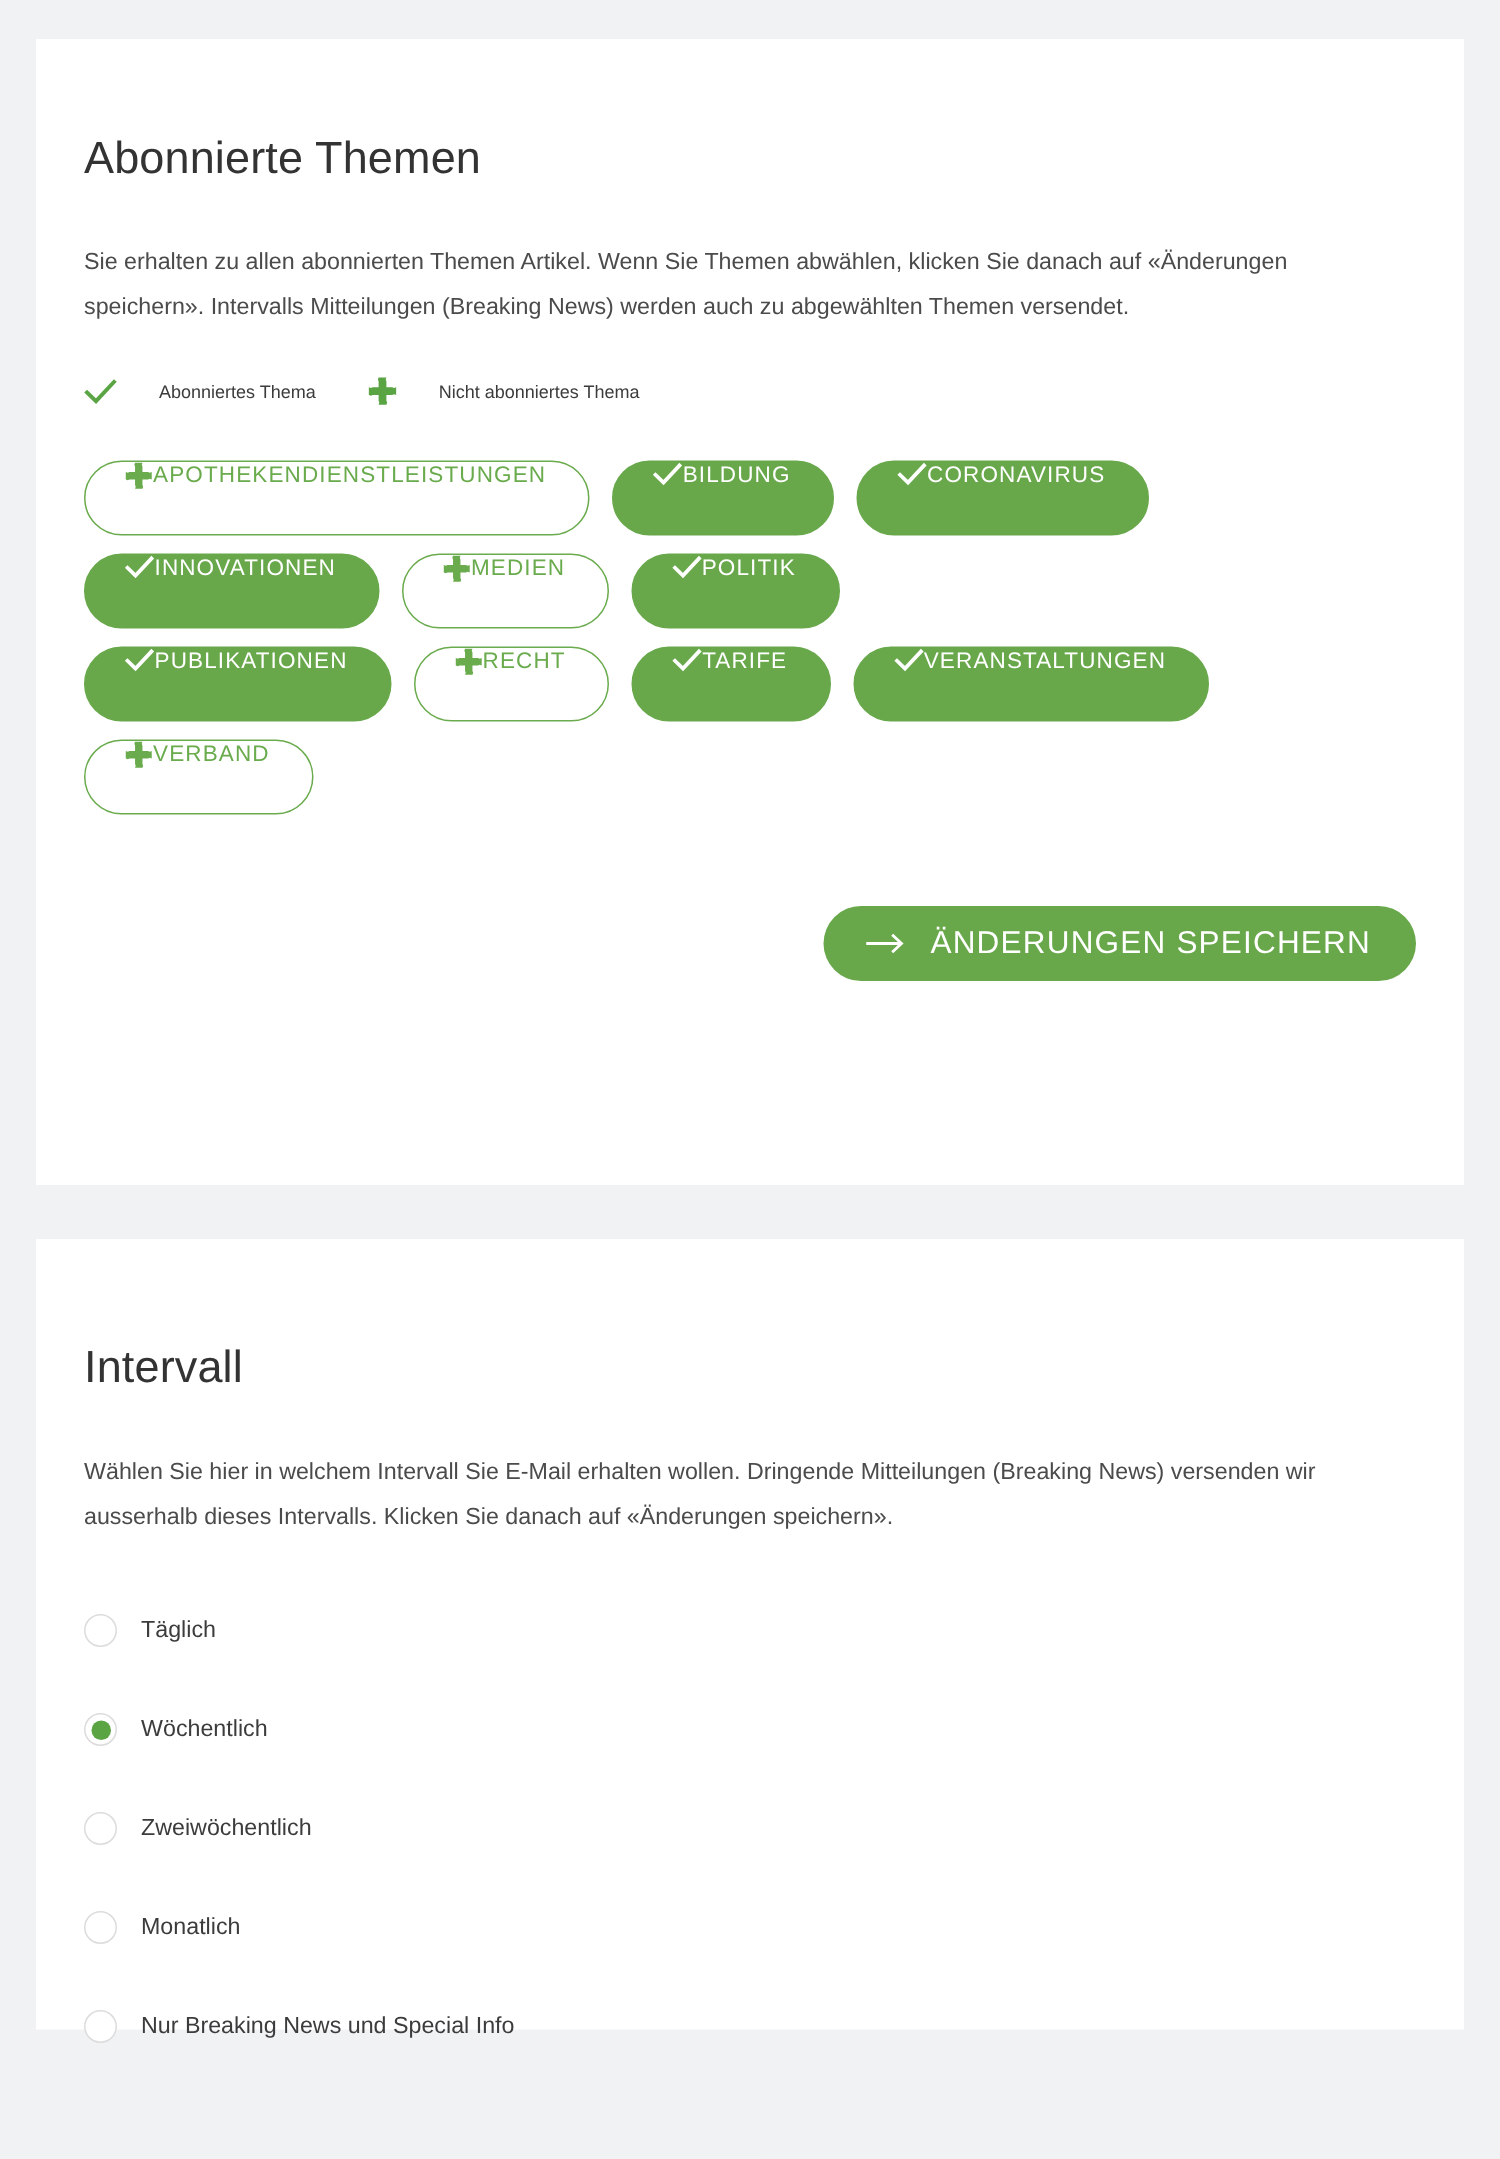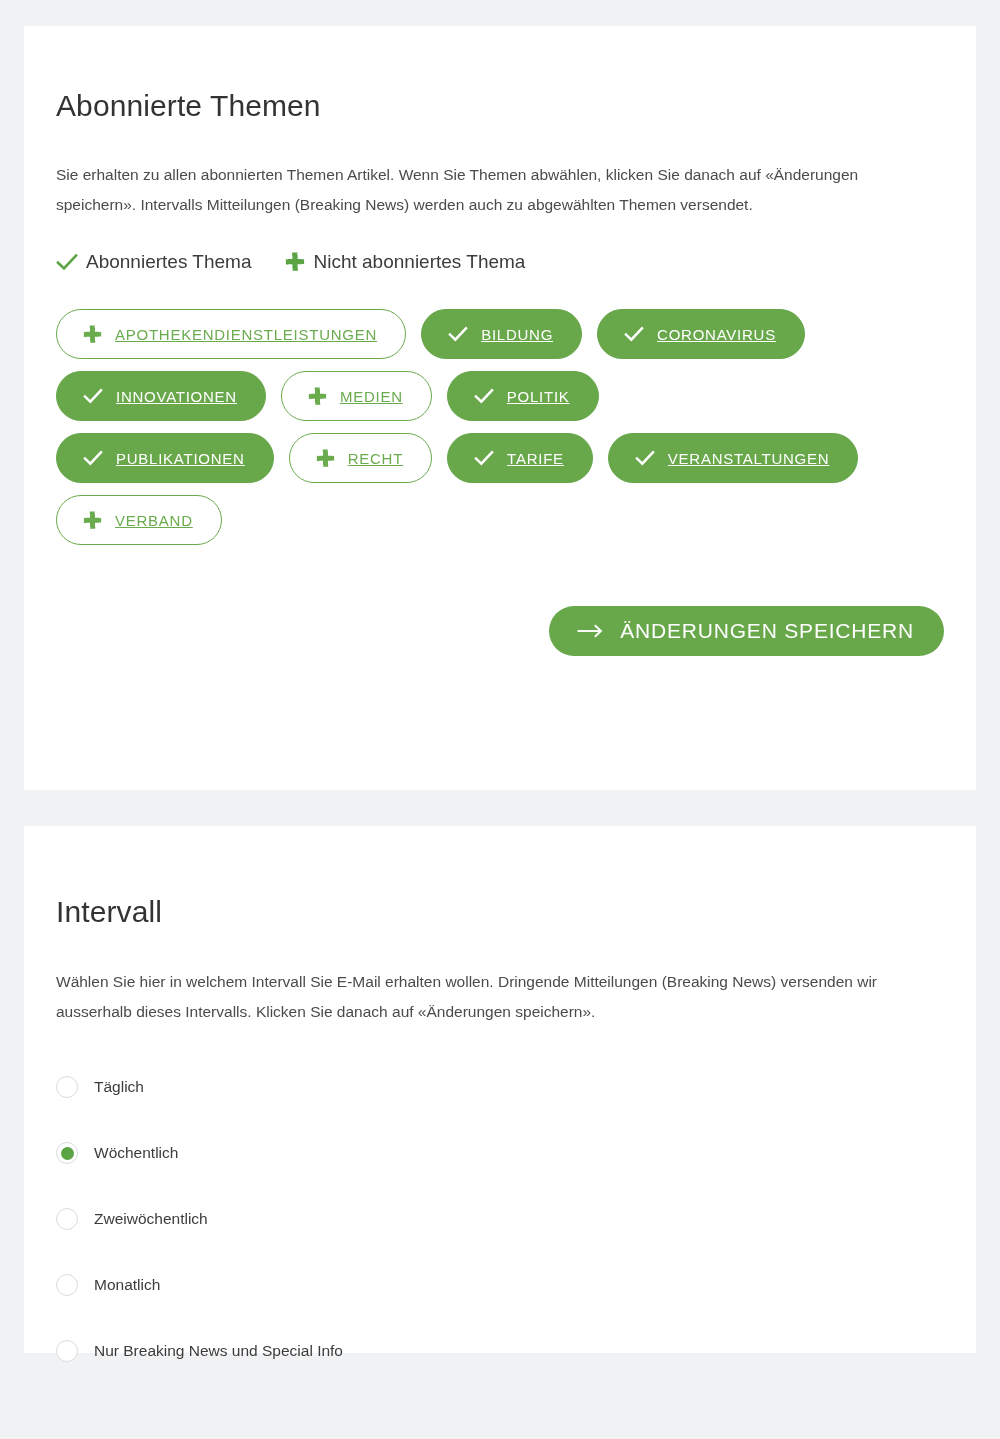--- a/index.html
+++ b/index.html
@@ -50,49 +50,47 @@
 
   
   .legend {
     display: flex;
     align-items: center;
     gap: 34px;
   }
   .legend-item {
     display: flex;
     align-items: center;
-    gap: 8px;
-    font-size: 19px;
+    gap: 28px;
+    font-size: 12px;
     color: #3c3c3c;
     text-align: center;
   }
 
   
   .ico { display: inline-flex; align-items: center; justify-content: center; flex: none; }
   .ico svg { display: block; }
 
   
   .chip-rows { display: flex; flex-direction: column; gap: 12px; }
   .chip-row { display: flex; align-items: center; gap: 15px; }
 
   .chip {
     display: inline-flex;
-    align-items: center;
-    gap: 13px;
+    align-items: flex-start;
     height: 50px;
     padding: 0 28px 0 26px;
     border-radius: 26px;
     font-size: 15px;
     font-weight: 400;
     letter-spacing: 0.75px;
     text-transform: uppercase;
     white-space: nowrap;
     cursor: pointer;
     user-select: none;
-    text-decoration: underline;
   }
   .chip.on {
     background: #68a84b;
     border: 1.6px solid #68a84b;
     color: #ffffff;
   }
   .chip.off {
     background: #ffffff;
     border: 1.6px solid #6aab4d;
     color: #6aab4d;

